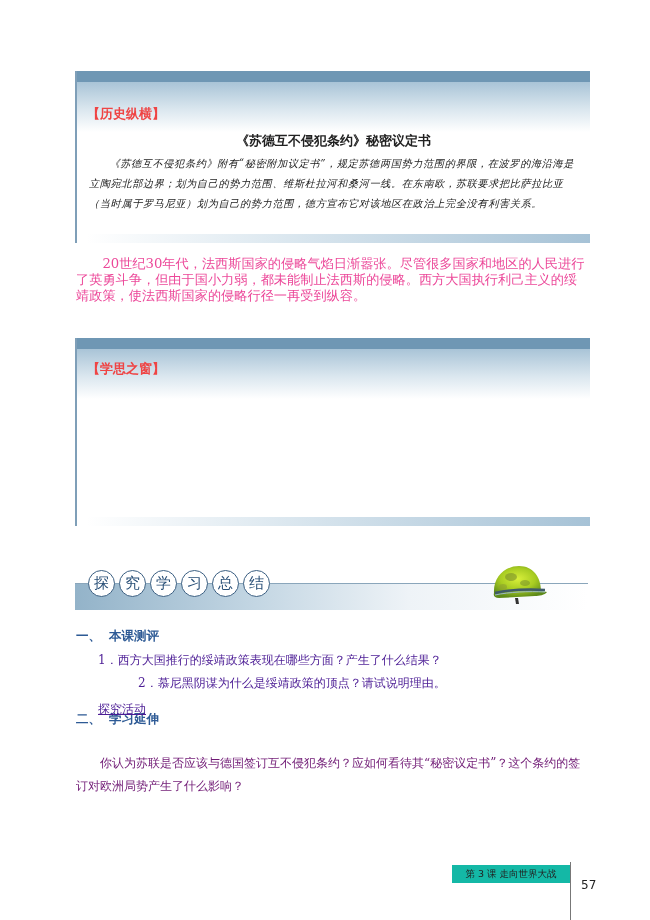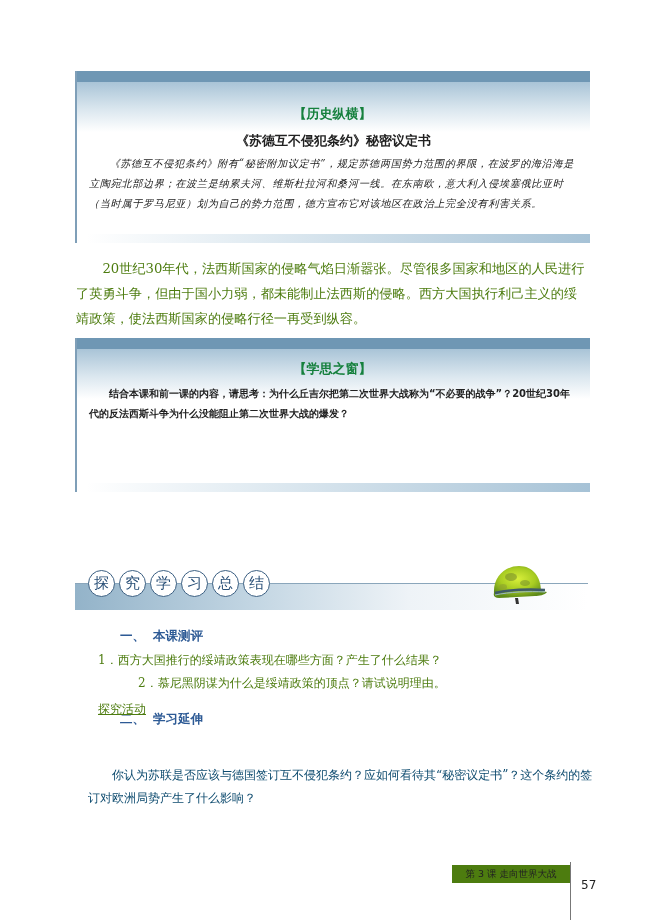--- a/index.html
+++ b/index.html
@@ -18,100 +18,99 @@
       position: absolute; left: 0; right: 0; top: 11px; height: 50px;
       background: linear-gradient(to bottom, #a9c4d7 0%, #dbe7ef 55%, #ffffff 100%);
     }
     .box-bottom {
       position: absolute; bottom: 0; left: 10px; right: 0; height: 9px;
       background: linear-gradient(to right, #ffffff 0%, #dbe7ef 40%, #a6c2d6 100%);
     }
     .box-inner { position: relative; padding: 0 12px 0 12px; }
     .box-label {
       font-family: "DejaVu Sans", "Liberation Sans", sans-serif; font-weight: bold;
-      font-size: 13px; color: #15803d; margin-left: -2px; text-align: center;
+      font-size: 13px; color: #ef4444; margin-left: -2px;
     }
     .box-title {
       text-align: center; font-size: 13px; font-weight: bold; color: #222;
     }
     .box-para {
       font-family: "DejaVu Serif", "Liberation Serif", serif; font-style: italic;
       font-size: 10.5px; line-height: 20px; color: #222; text-indent: 2em; margin: 0;
       letter-spacing: 0.6px;
     }
     .question {
       font-family: "DejaVu Sans", "Liberation Sans", sans-serif; font-weight: bold;
       font-size: 10px; line-height: 20px; color: #222; text-indent: 2em; margin: 0;
     }
     .main-para {
       position: absolute; left: 76px; width: 512px; top: 256px;
-      font-size: 13.2px; line-height: 25px; color: #4d7c0f; text-indent: 2em; margin: 0;
+      font-size: 13.2px; line-height: 16px; color: #ec4899; text-indent: 2em; margin: 0;
     }
     .summary-banner { position: absolute; left: 75px; top: 562px; width: 513px; height: 48px; }
     .banner-bar {
       position: absolute; left: 0; top: 22px; width: 513px; height: 26px;
       background: linear-gradient(to right, #93b3c9 0%, #c3d6e3 35%, #eef3f7 65%, #ffffff 100%);
     }
     .banner-line {
       position: absolute; left: 0; top: 21px; width: 513px; height: 1px; background: #8aa6bb;
     }
     .banner-chars { position: absolute; left: 13px; top: 8px; display: flex; }
     .banner-char {
       width: 25px; height: 25px; border-radius: 50%; border: 1.2px solid #3b5f82;
       background: #ffffff; color: #284f77; font-size: 15px; display: flex;
       align-items: center; justify-content: center; margin-right: 4px;
       font-family: "DejaVu Serif", serif;
     }
     .helmet { position: absolute; left: 489px; top: 563px; width: 60px; height: 44px; }
     .sec-heading {
       position: absolute; left: 76px; font-family: "DejaVu Sans", "Liberation Sans", sans-serif;
-      font-weight: bold; font-size: 12.5px; color: #2d5a95; margin-left: 44px;
+      font-weight: bold; font-size: 12.5px; color: #2d5a95;
     }
     .sec-heading .num { display: inline-block; width: 33px; }
     .list-item {
-      position: absolute; left: 98px; font-size: 12px; color: #4d7c0f;
+      position: absolute; left: 98px; font-size: 12px; color: #4c1d95;
     }
     .ext-para {
-      position: absolute; left: 76px; width: 512px; top: 752px; margin: 12px;
-      font-size: 12px; line-height: 23px; color: #0c4a6e; text-indent: 2em;
+      position: absolute; left: 76px; width: 512px; top: 752px; margin: 0;
+      font-size: 12px; line-height: 23px; color: #701a75; text-indent: 2em;
     }
     .footer-tab {
       position: absolute; left: 452px; top: 865px; width: 118px; height: 18px;
-      background: #4d7c0f; font-family: "DejaVu Sans", "Liberation Sans", sans-serif;
+      background: #14b8a6; font-family: "DejaVu Sans", "Liberation Sans", sans-serif;
       font-size: 9.5px; color: #222; display: flex; align-items: center; justify-content: center;
     }
     .footer-rule { position: absolute; left: 570px; top: 862px; width: 1px; height: 58px; background: #777; }
     .page-num {
       position: absolute; left: 581px; top: 866px; font-family: "DejaVu Sans", "Liberation Sans", sans-serif;
       font-size: 12px; color: #222; margin-top: 12px;
     }
   </style>
 </head>
 <body>
 
 <div class="box" style="top:71px; height:172px;">
   <div class="box-top"></div>
   <div class="box-grad"></div>
   <div class="box-bottom"></div>
   <div class="box-inner">
     <div class="box-label" style="padding-top:23px;">【历史纵横】</div>
     <div class="box-title" style="margin-top:9px; margin-bottom:4px;">《苏德互不侵犯条约》秘密议定书</div>
-    <p class="box-para" style="font-size:10.2px;">《苏德互不侵犯条约》附有“秘密附加议定书”，规定苏德两国势力范围的界限，在波罗的海沿海是立陶宛北部边界；在波兰是纳累夫河、维斯杜拉河和桑河一线。在东南欧，意大利入侵埃塞俄比亚时（当时属于罗马尼亚）划为自己的势力范围，德方宣布它对该地区在政治上完全没有利害关系。</p>
+    <p class="box-para" style="font-size:10.2px;">《苏德互不侵犯条约》附有“秘密附加议定书”，规定苏德两国势力范围的界限，在波罗的海沿海是立陶宛北部边界；划为自己的势力范围、维斯杜拉河和桑河一线。在东南欧，苏联要求把比萨拉比亚（当时属于罗马尼亚）划为自己的势力范围，德方宣布它对该地区在政治上完全没有利害关系。</p>
   </div>
 </div>
 
 <p class="main-para">20世纪30年代，法西斯国家的侵略气焰日渐嚣张。尽管很多国家和地区的人民进行了英勇斗争，但由于国小力弱，都未能制止法西斯的侵略。西方大国执行利己主义的绥靖政策，使法西斯国家的侵略行径一再受到纵容。</p>
 
-<div class="box" style="top:338px; height:154px;">
+<div class="box" style="top:338px; height:188px;">
   <div class="box-top"></div>
   <div class="box-grad"></div>
   <div class="box-bottom"></div>
   <div class="box-inner">
     <div class="box-label" style="padding-top:11px; margin-bottom:2px;">【学思之窗】</div>
-    <p class="question" style="margin-top:6px;">结合本课和前一课的内容，请思考：为什么丘吉尔把第二次世界大战称为“不必要的战争”？20世纪30年代的反法西斯斗争为什么没能阻止第二次世界大战的爆发？</p>
   </div>
 </div>
 
 <div class="summary-banner">
   <div class="banner-bar"></div>
   <div class="banner-line"></div>
   <div class="banner-chars">
     <span class="banner-char">探</span>
     <span class="banner-char">究</span>
     <span class="banner-char">学</span>

